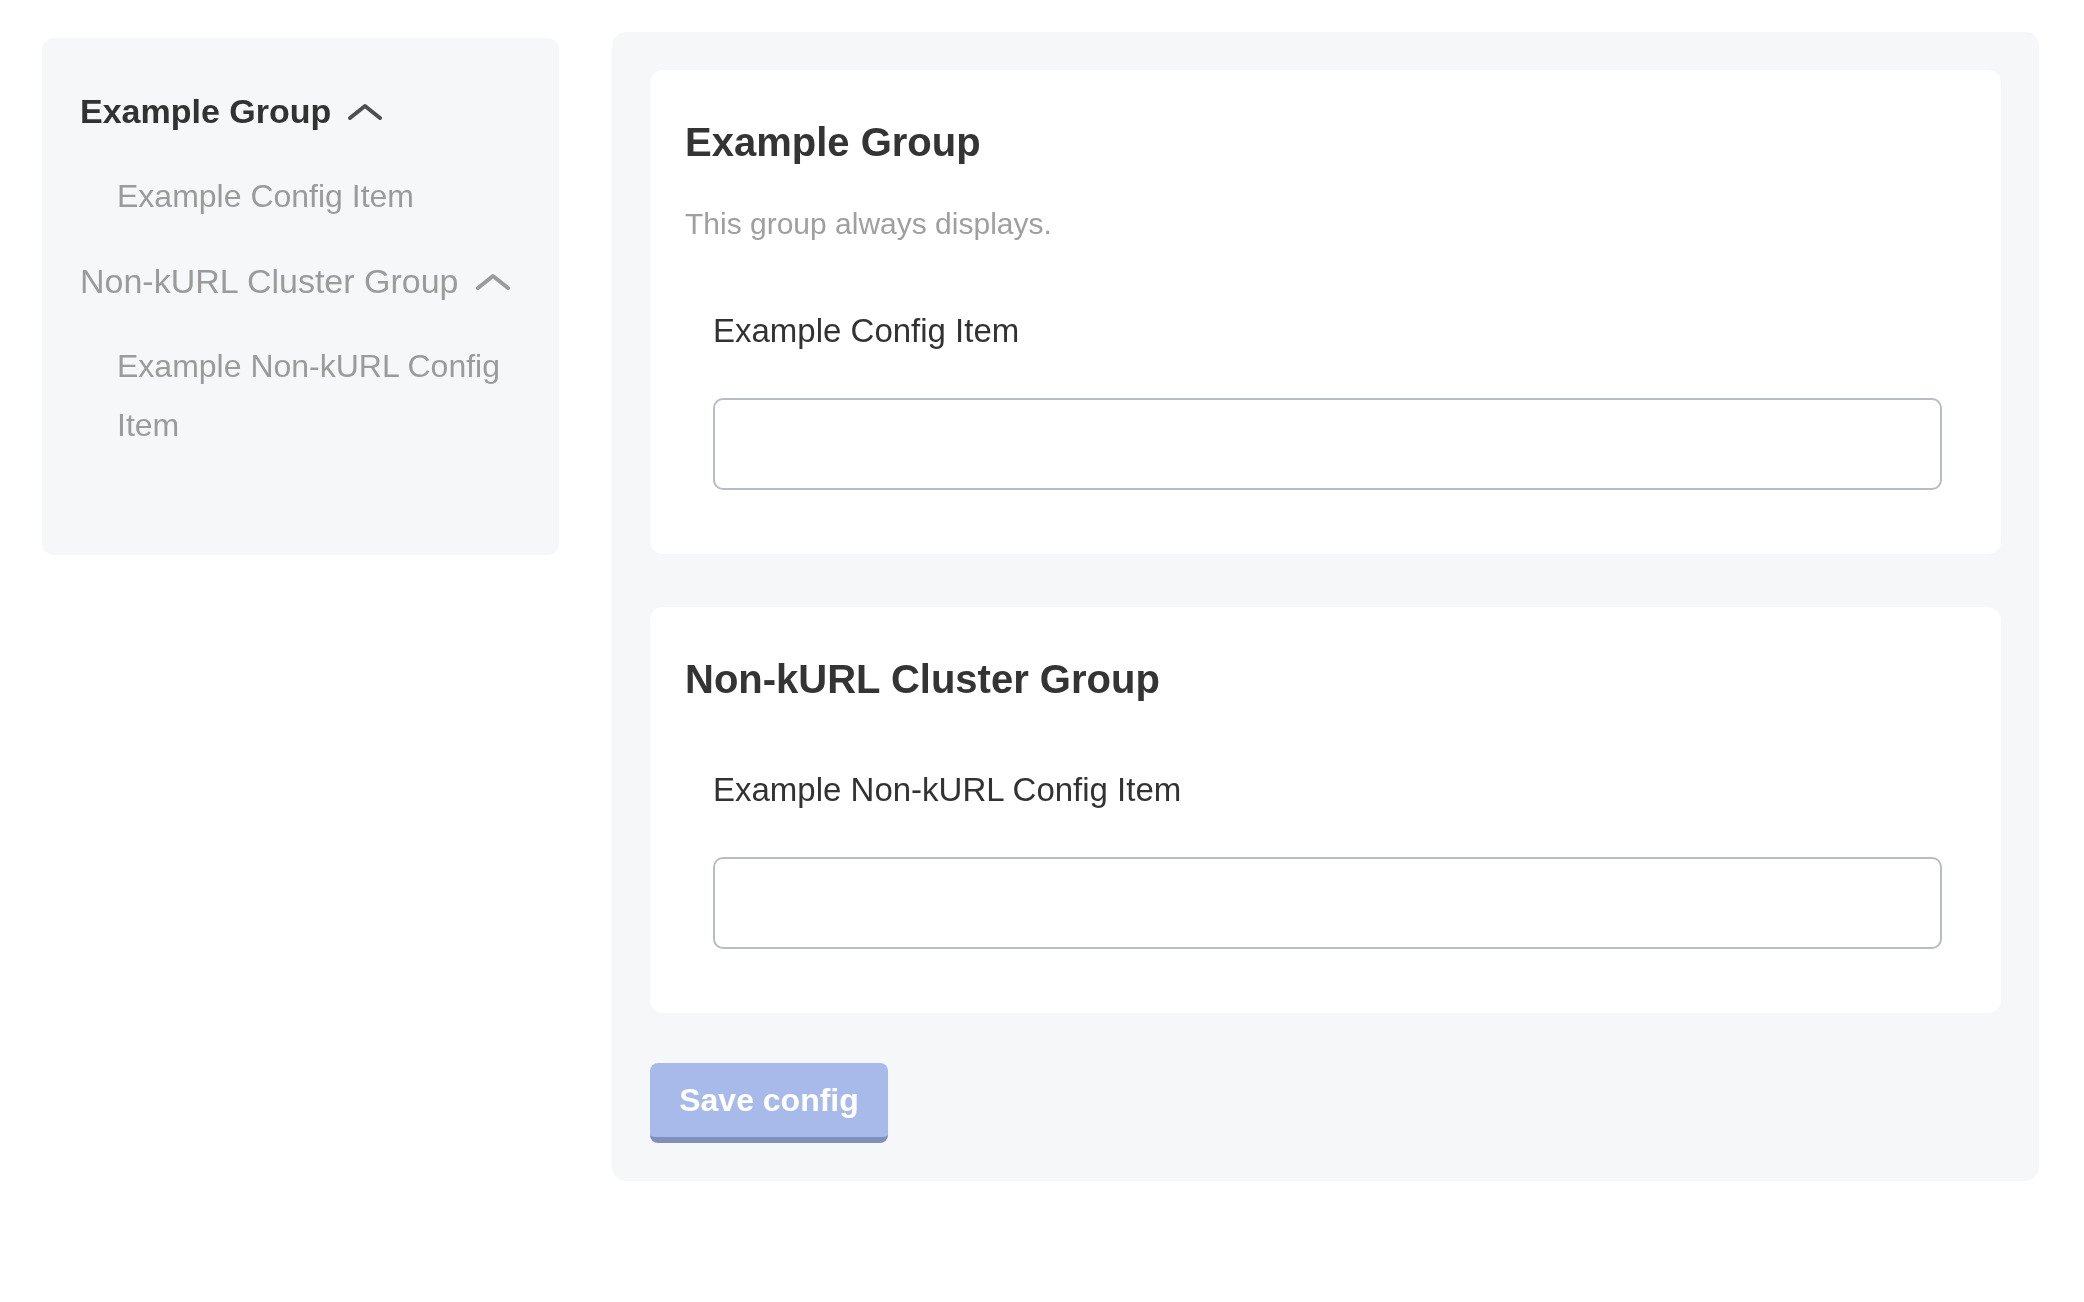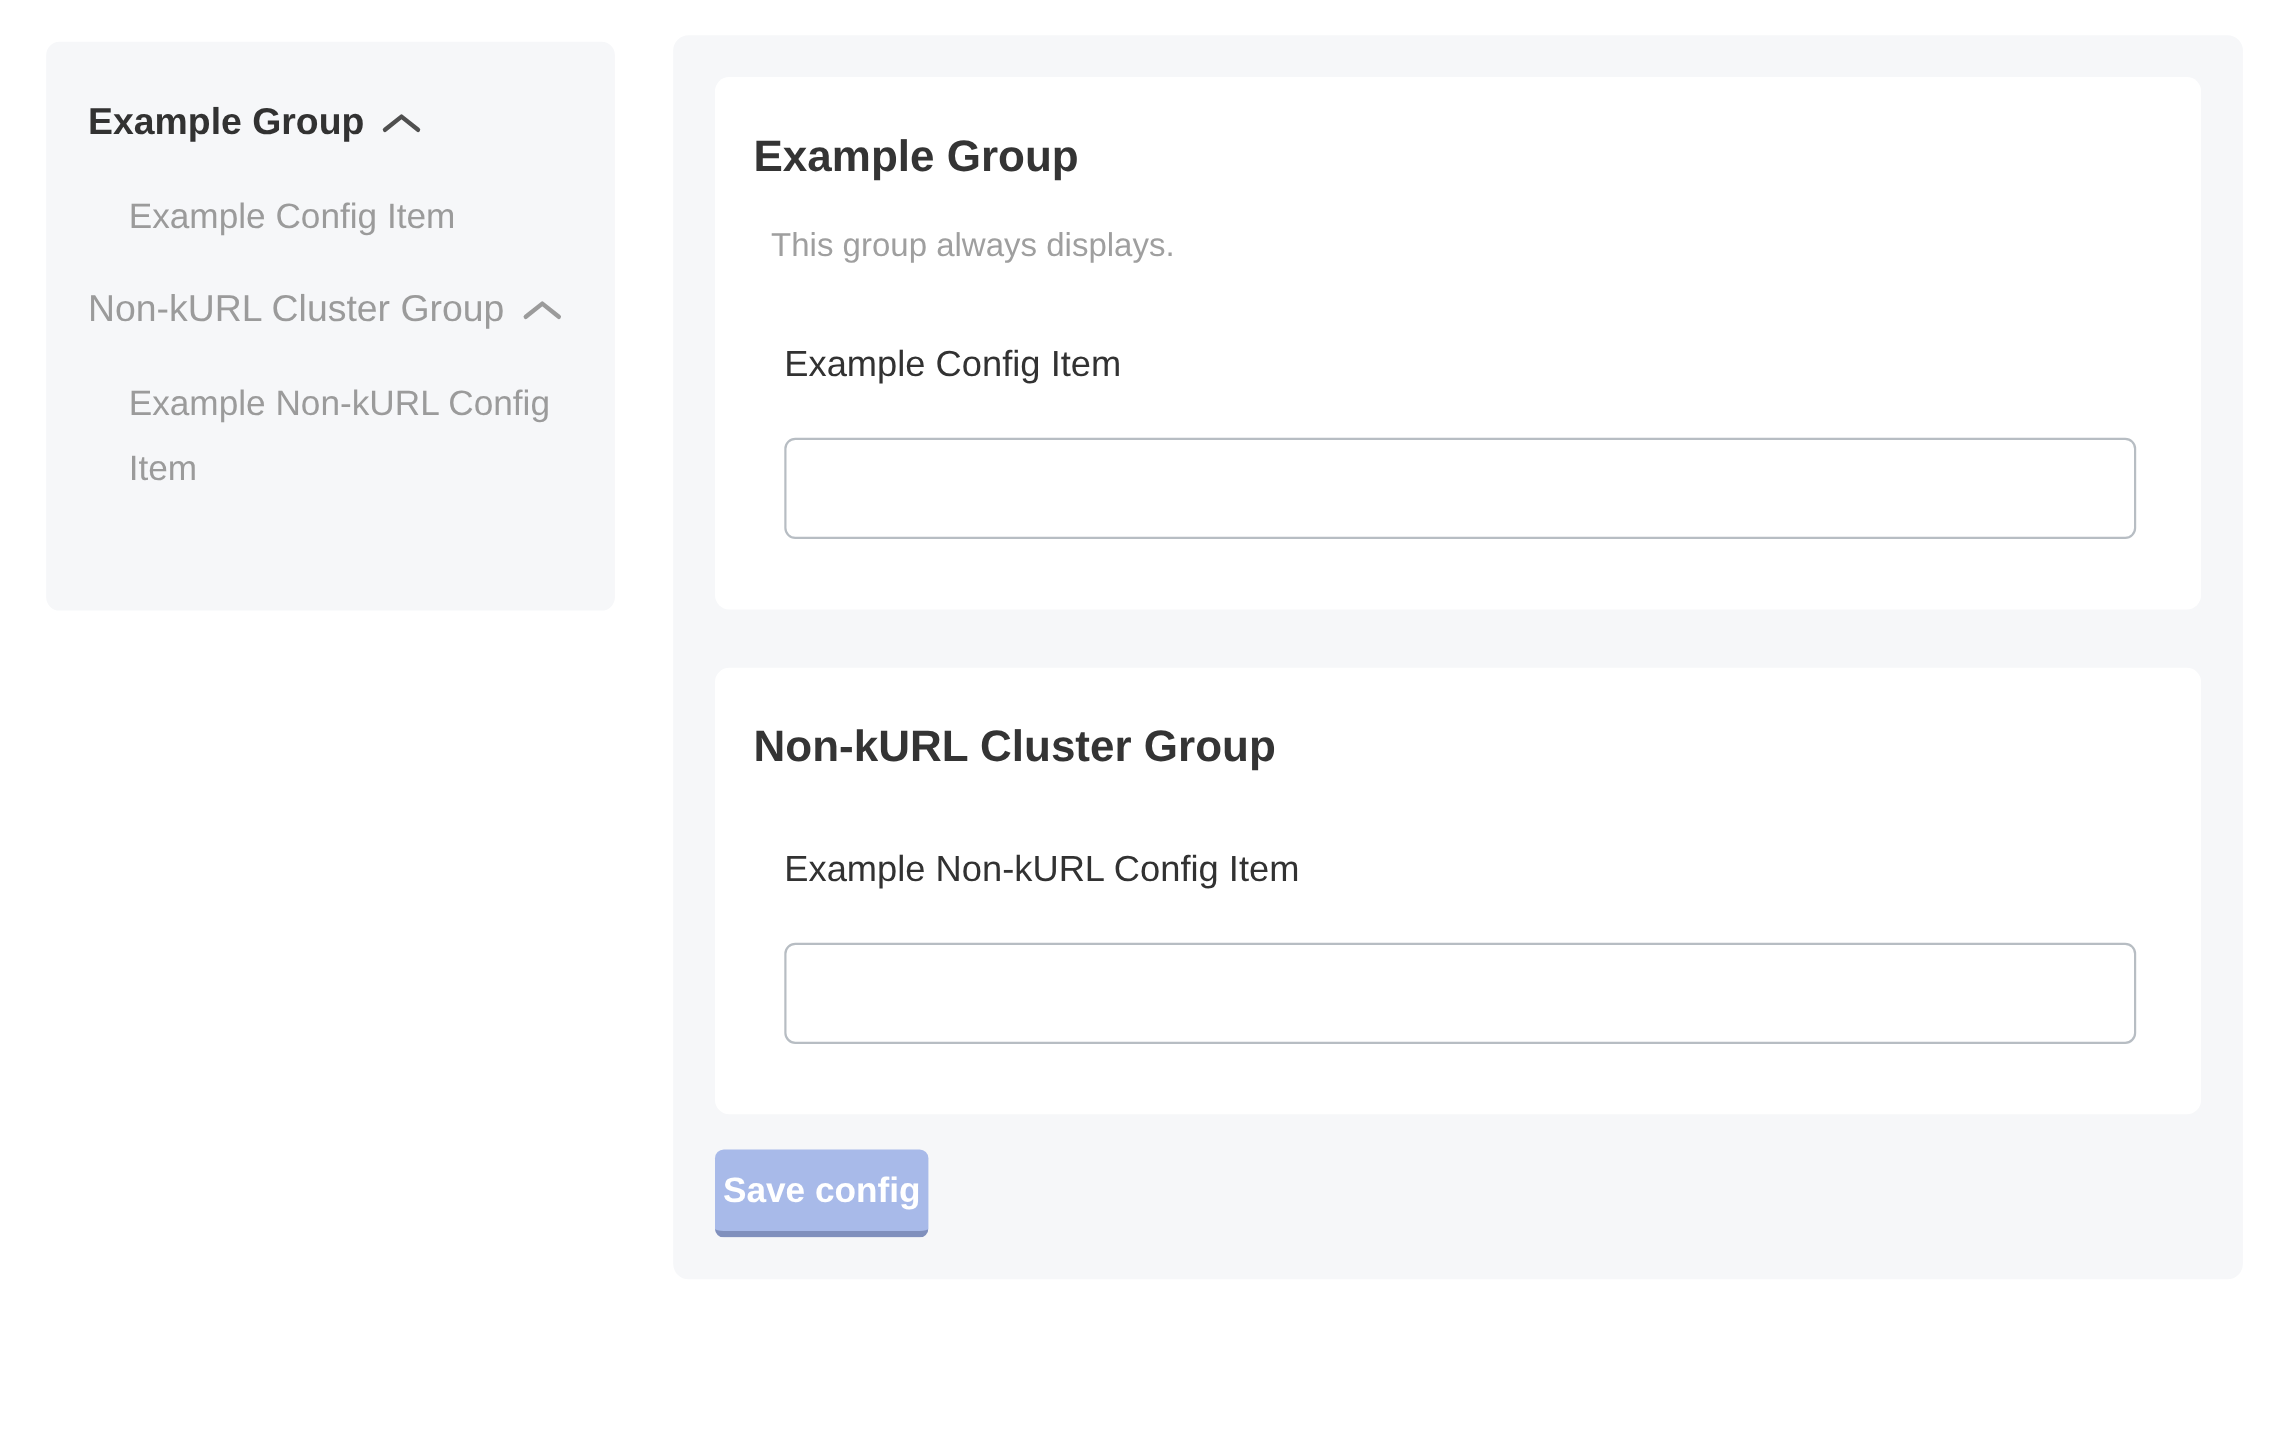--- a/index.html
+++ b/index.html
@@ -73,21 +73,21 @@
   }
   .card + .card { margin-top: 53px; }
   .card h2 {
     margin: 0;
     font-size: 40px;
     font-weight: 700;
     color: #343434;
     line-height: 1.1;
   }
   .card .desc {
-    margin: 42px 0 0 16px;
+    margin: 42px 0 0 0;
     font-size: 30px;
     color: #9f9f9f;
     line-height: 1.2;
   }
   .config-item { margin: 70px 0 0 28px; }
   .config-item label {
     display: block;
     font-size: 33px;
     font-weight: 500;
     color: #323232;
@@ -103,22 +103,22 @@
     font-family: "Liberation Sans", sans-serif;
     font-size: 30px;
     color: #323232;
     padding: 0 24px;
     outline: none;
   }
 
   
   .save-btn {
     display: block;
-    margin-top: 32px;
-    width: 194px;
+    margin-top: 50px;
+    width: 238px;
     height: 80px;
     background: #a8bae9;
     color: #ffffff;
     font-family: "Liberation Sans", sans-serif;
     font-size: 32px;
     font-weight: 700;
     border: none;
     border-bottom: 6px solid #8090bd;
     border-radius: 8px;
     cursor: pointer;

